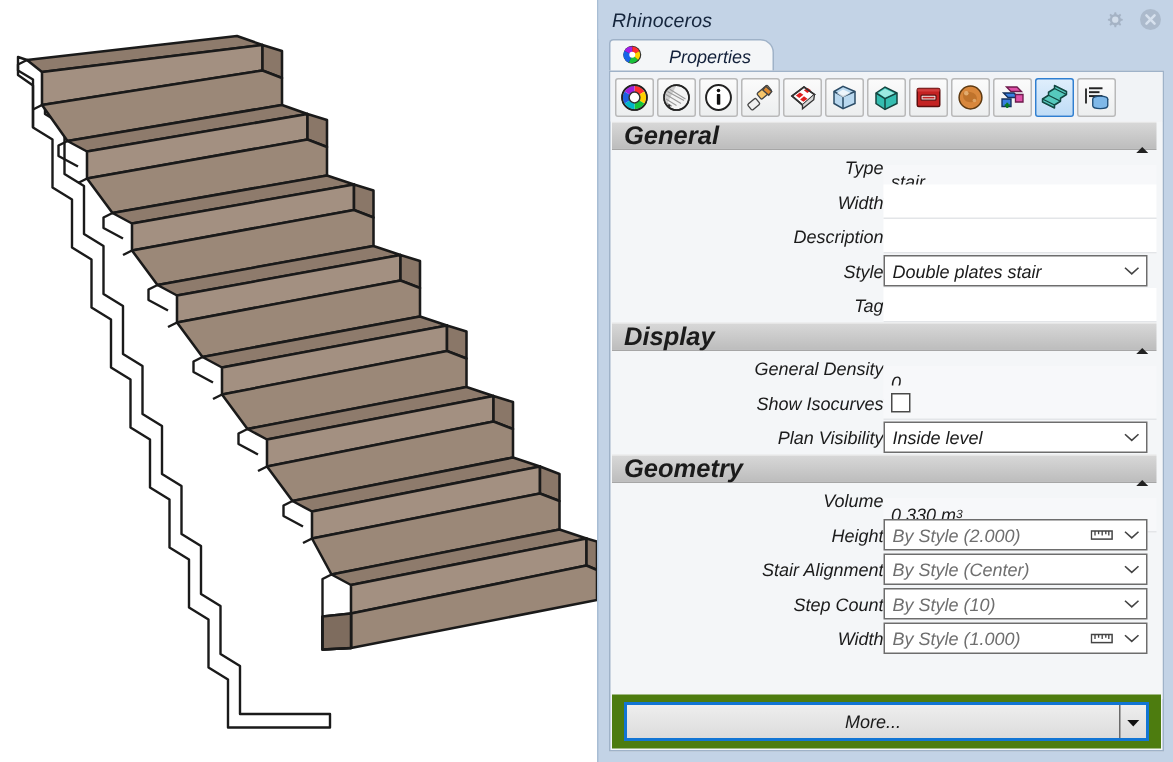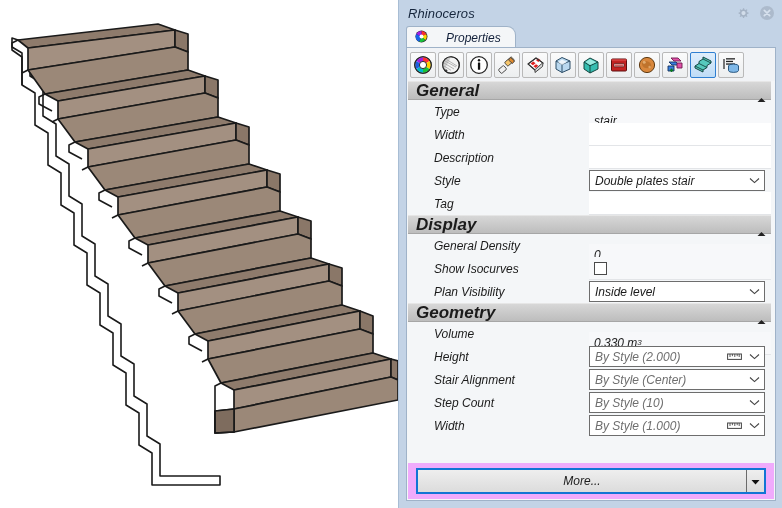--- a/index.html
+++ b/index.html
@@ -110,21 +110,21 @@
   }
   .caret{width:9px;height:6px;display:block;}
 
   .prow{
     height:23px;display:flex;align-items:center;
     box-sizing:border-box;
   }
   .plabel{
     width:181px;padding-left:26px;box-sizing:border-box;
     font-size:12px;color:#1b1b1b;
-    white-space:nowrap;overflow:hidden;
+    white-space:nowrap;overflow:hidden;text-align:right;
   }
   .pval{
     flex:1;height:23px;display:flex;align-items:center;
     box-sizing:border-box;padding-right:5px;
   }
   
   .cell-plain{
     flex:1;height:23px;display:flex;align-items:center;
     padding-left:5px;box-sizing:border-box;
     font-size:12px;color:#1b1b1b;
@@ -164,21 +164,21 @@
     width:20px;height:19px;display:flex;align-items:center;justify-content:center;
   }
   .combo .ruler{
     width:20px;height:19px;display:flex;align-items:center;justify-content:center;
   }
   .sup{font-size:8px;vertical-align:super;}
 
   
   .morewrap{
     position:absolute;left:1px;bottom:1px;width:366px;height:36px;
-    background:#f0abfc;
+    background:#4d7c0f;
     display:flex;align-items:center;justify-content:center;
   }
   .morefocus{
     width:350px;height:26px;
     border:2px solid #1275d4;
     box-sizing:border-box;
     display:flex;align-items:stretch;
     background:#e3e3e3;
   }
   .morebtn{

